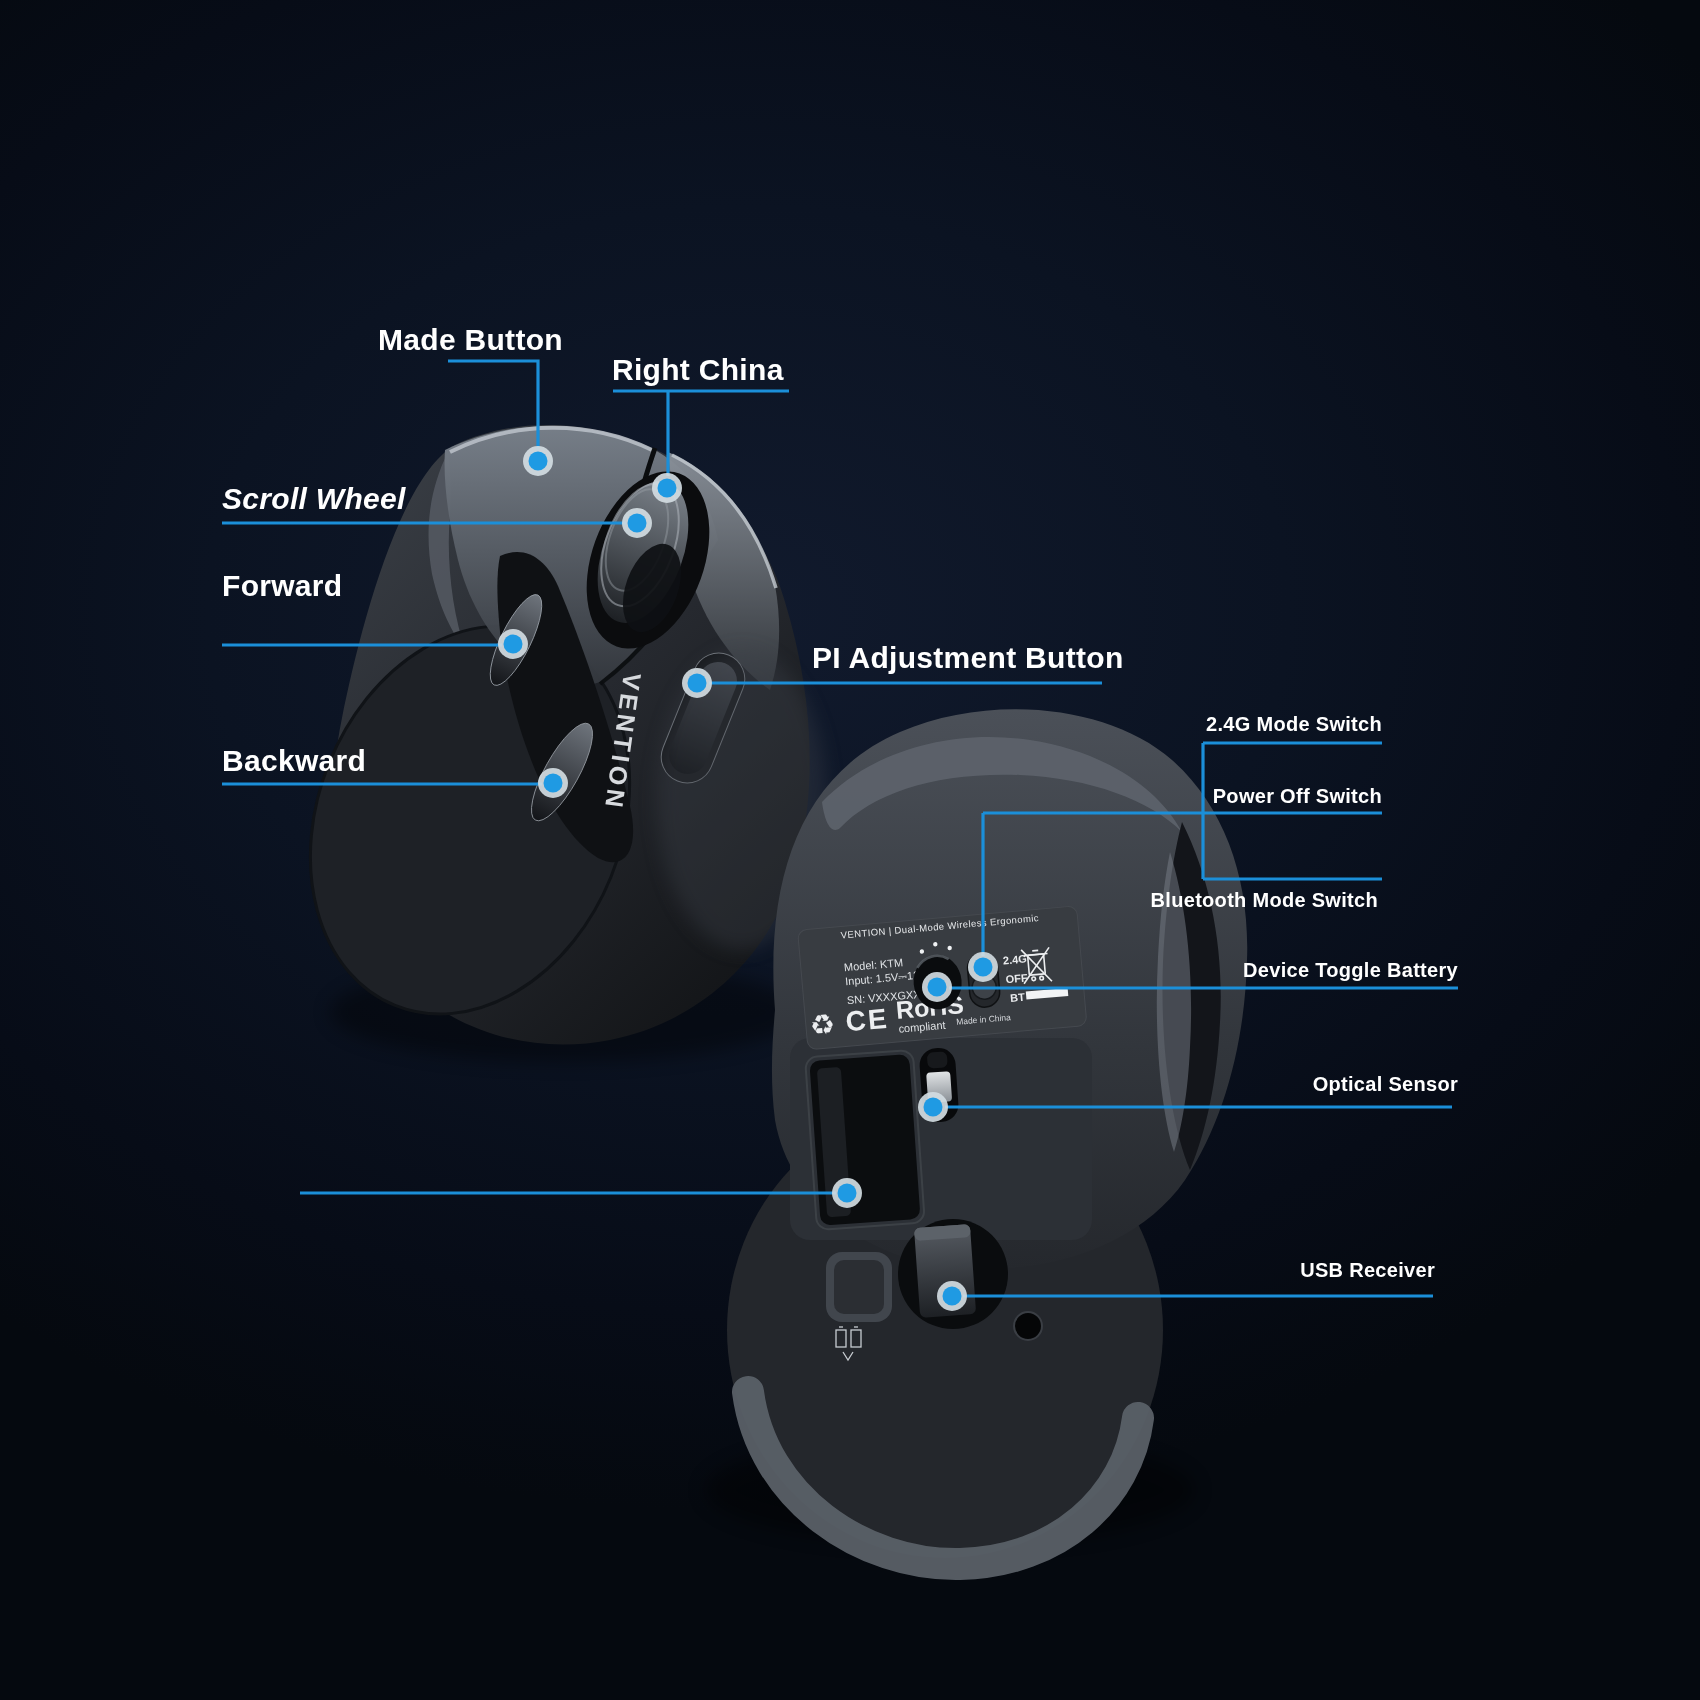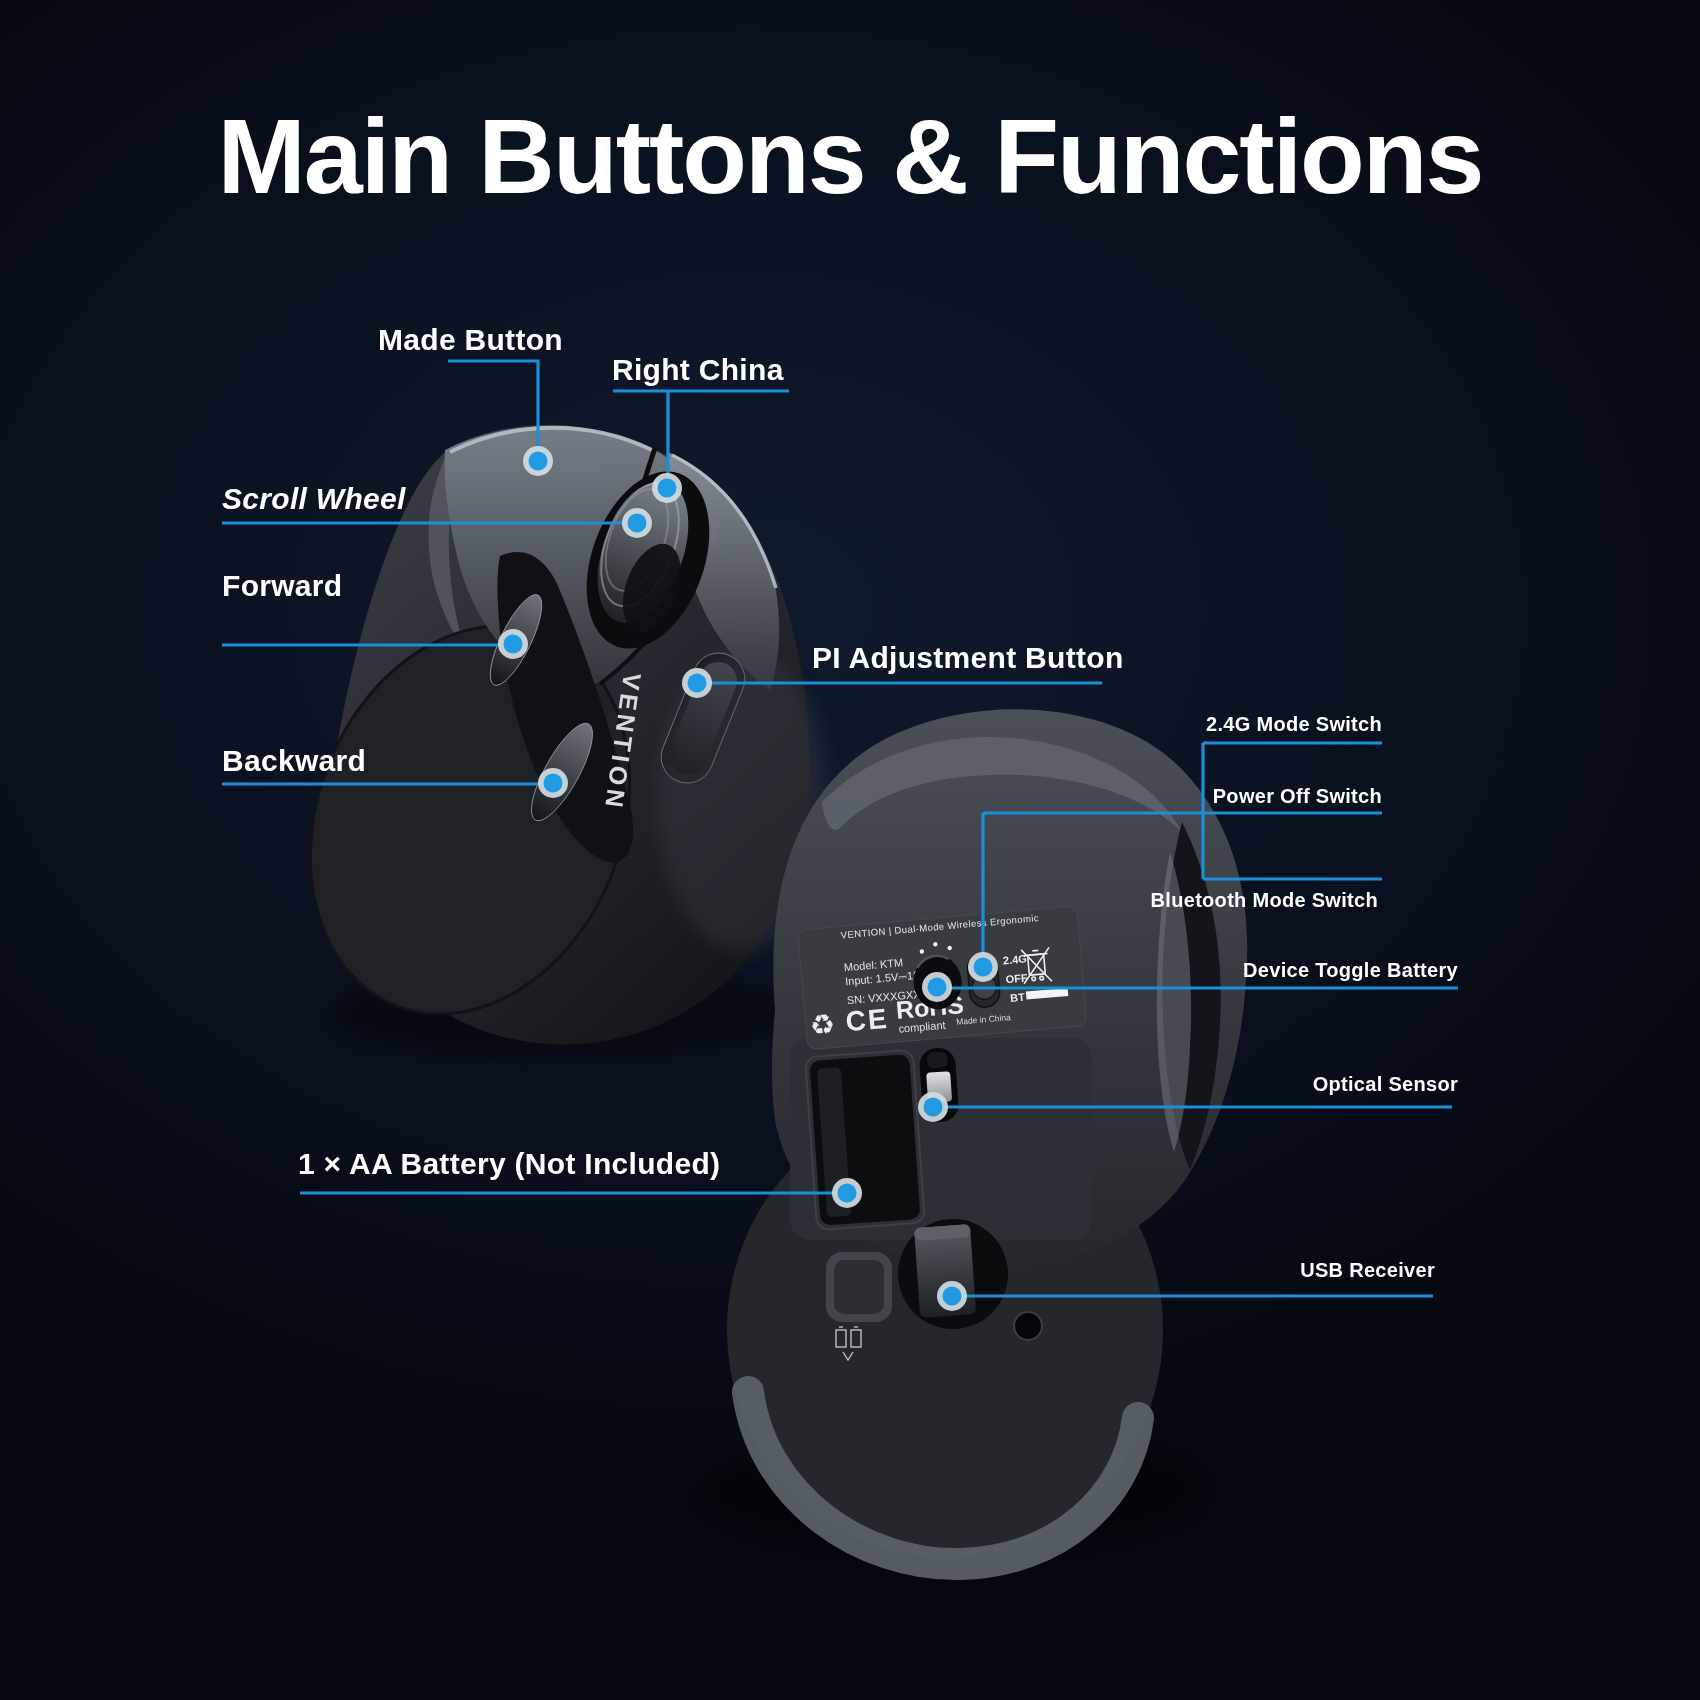--- a/index.html
+++ b/index.html
@@ -19,21 +19,20 @@
     font-size:30px;font-weight:bold;letter-spacing:.3px;line-height:36px;
   }
   .callout.small{font-size:20px;}
   .callout.r{text-align:right;}
 </style>
 </head>
 <body>
 
 <div class="scene">
 
-  <h1 class="title">Main Buttons &amp; Functions</h1>
 
   <svg class="scene-svg" width="1700" height="1700" viewBox="0 0 1700 1700">
     <defs>
       <filter id="soft" x="-40%" y="-40%" width="180%" height="180%">
           <feGaussianBlur stdDeviation="9"></feGaussianBlur>
         </filter>
       <linearGradient id="bodyTopG" x1="0" y1="0" x2="0.7" y2="1">
         <stop offset="0" stop-color="#3c4148"></stop>
           <stop offset="0.55" stop-color="#26292f"></stop>
           <stop offset="1" stop-color="#141619"></stop>
@@ -299,16 +298,15 @@
   <div class="callout" style="left:612px;top:352px;">Right China</div>
   <div class="callout" style="left:222px;top:481px;font-style:italic;">Scroll Wheel</div>
   <div class="callout" style="left:222px;top:568px;">Forward</div>
   <div class="callout" style="left:222px;top:743px;">Backward</div>
   <div class="callout" style="left:812px;top:640px;">PI Adjustment Button</div>
   <div class="callout small r" style="right:318px;top:706px;">2.4G Mode Switch</div>
   <div class="callout small r" style="right:318px;top:778px;">Power Off Switch</div>
   <div class="callout small r" style="right:322px;top:850px;margin-top:32px;">Bluetooth Mode Switch</div>
   <div class="callout small r" style="right:242px;top:952px;">Device Toggle Battery</div>
   <div class="callout small r" style="right:242px;top:1066px;">Optical Sensor</div>
-  <div class="callout" style="left:298px;top:1146px;">1 × AA Battery (Not Included)</div>
   <div class="callout small r" style="right:265px;top:1252px;">USB Receiver</div>
 
 </div>
 
 </body></html>

